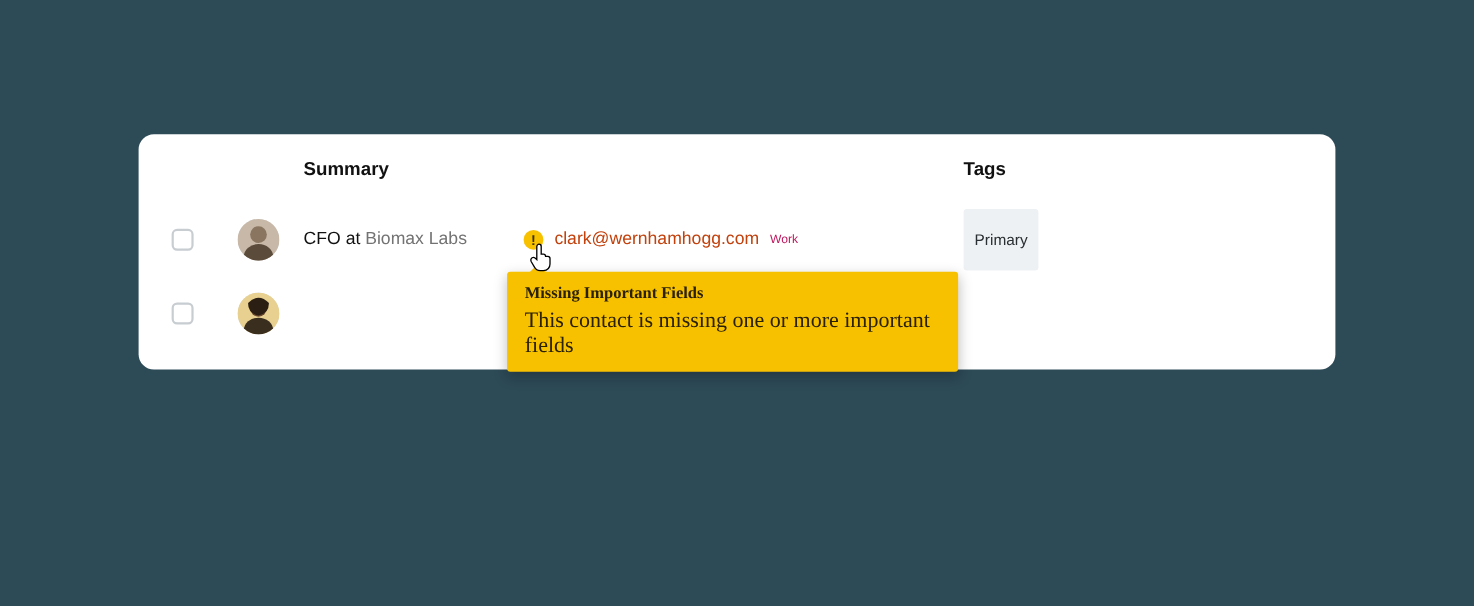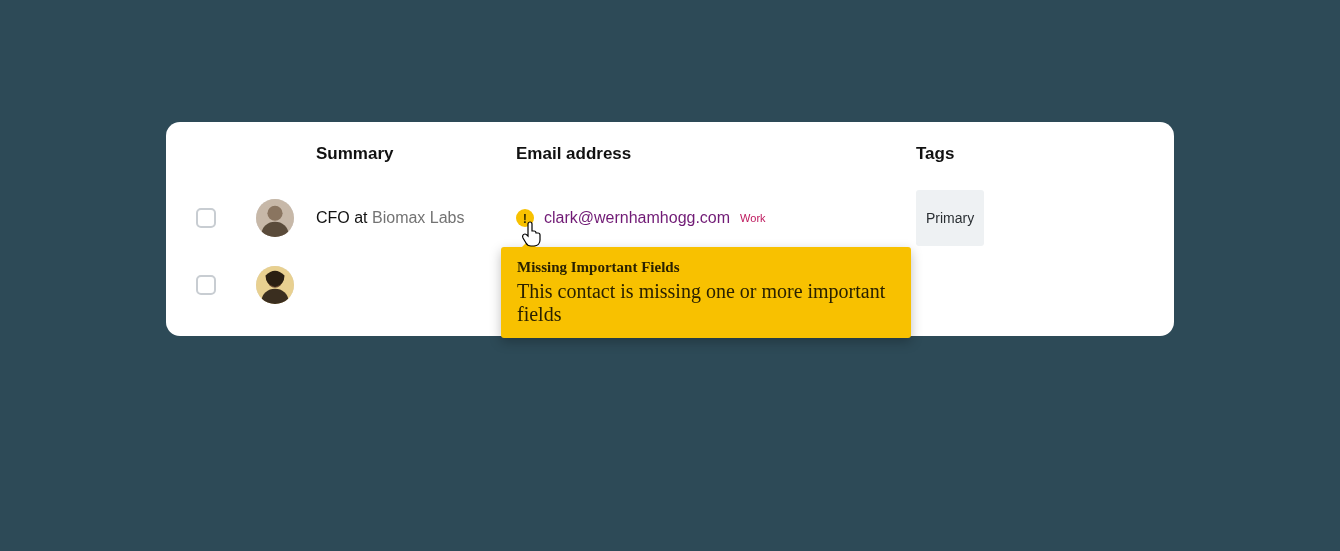--- a/index.html
+++ b/index.html
@@ -10,21 +10,21 @@
       font-family: -apple-system, BlinkMacSystemFont, "Segoe UI", Helvetica, Arial, sans-serif;
       display: flex;
       align-items: flex-start;
       justify-content: center;
       padding-top: 122px;
       position: relative;
     }
     .card {
       background: #fff;
       border-radius: 14px;
-      width: 1008px;
+      width: 1088px;
       padding: 22px 30px 22px 30px;
       position: relative;
     }
     .header {
       display: grid;
       grid-template-columns: 60px 60px 200px 400px 1fr;
       color: #111;
       font-weight: 600;
       font-size: 17px;
       margin-bottom: 16px;
@@ -84,21 +84,21 @@
       border-radius: 50%;
       color: #3a3200;
       font-weight: 900;
       font-size: 13px;
       display: flex;
       align-items: center;
       justify-content: center;
       flex-shrink: 0;
     }
     .email-link {
-      color: #701a75;
+      color: #c2410c;
       font-size: 16px;
       cursor: pointer;
     }
     .email-label {
       color: #be185d;
       font-size: 11px;
     }
     .tags-cell { display: flex; gap: 8px; }
     .tag {
       background: #eef1f3;
@@ -136,21 +136,20 @@
     }
   </style>
 </head>
 <body>
 
 <div class="card">
   <div class="header">
     <div></div>
       <div></div>
     <div class="col-summary">Summary</div>
-    <div class="col-email">Email address</div>
     <div class="col-tags">Tags</div>
   </div>
 
   <div class="row">
     <div>
       <div class="checkbox"></div>
     </div>
     <div class="avatar">
       <svg viewBox="0 0 40 40">
           <rect width="40" height="40" fill="#c7b8a8"></rect>

